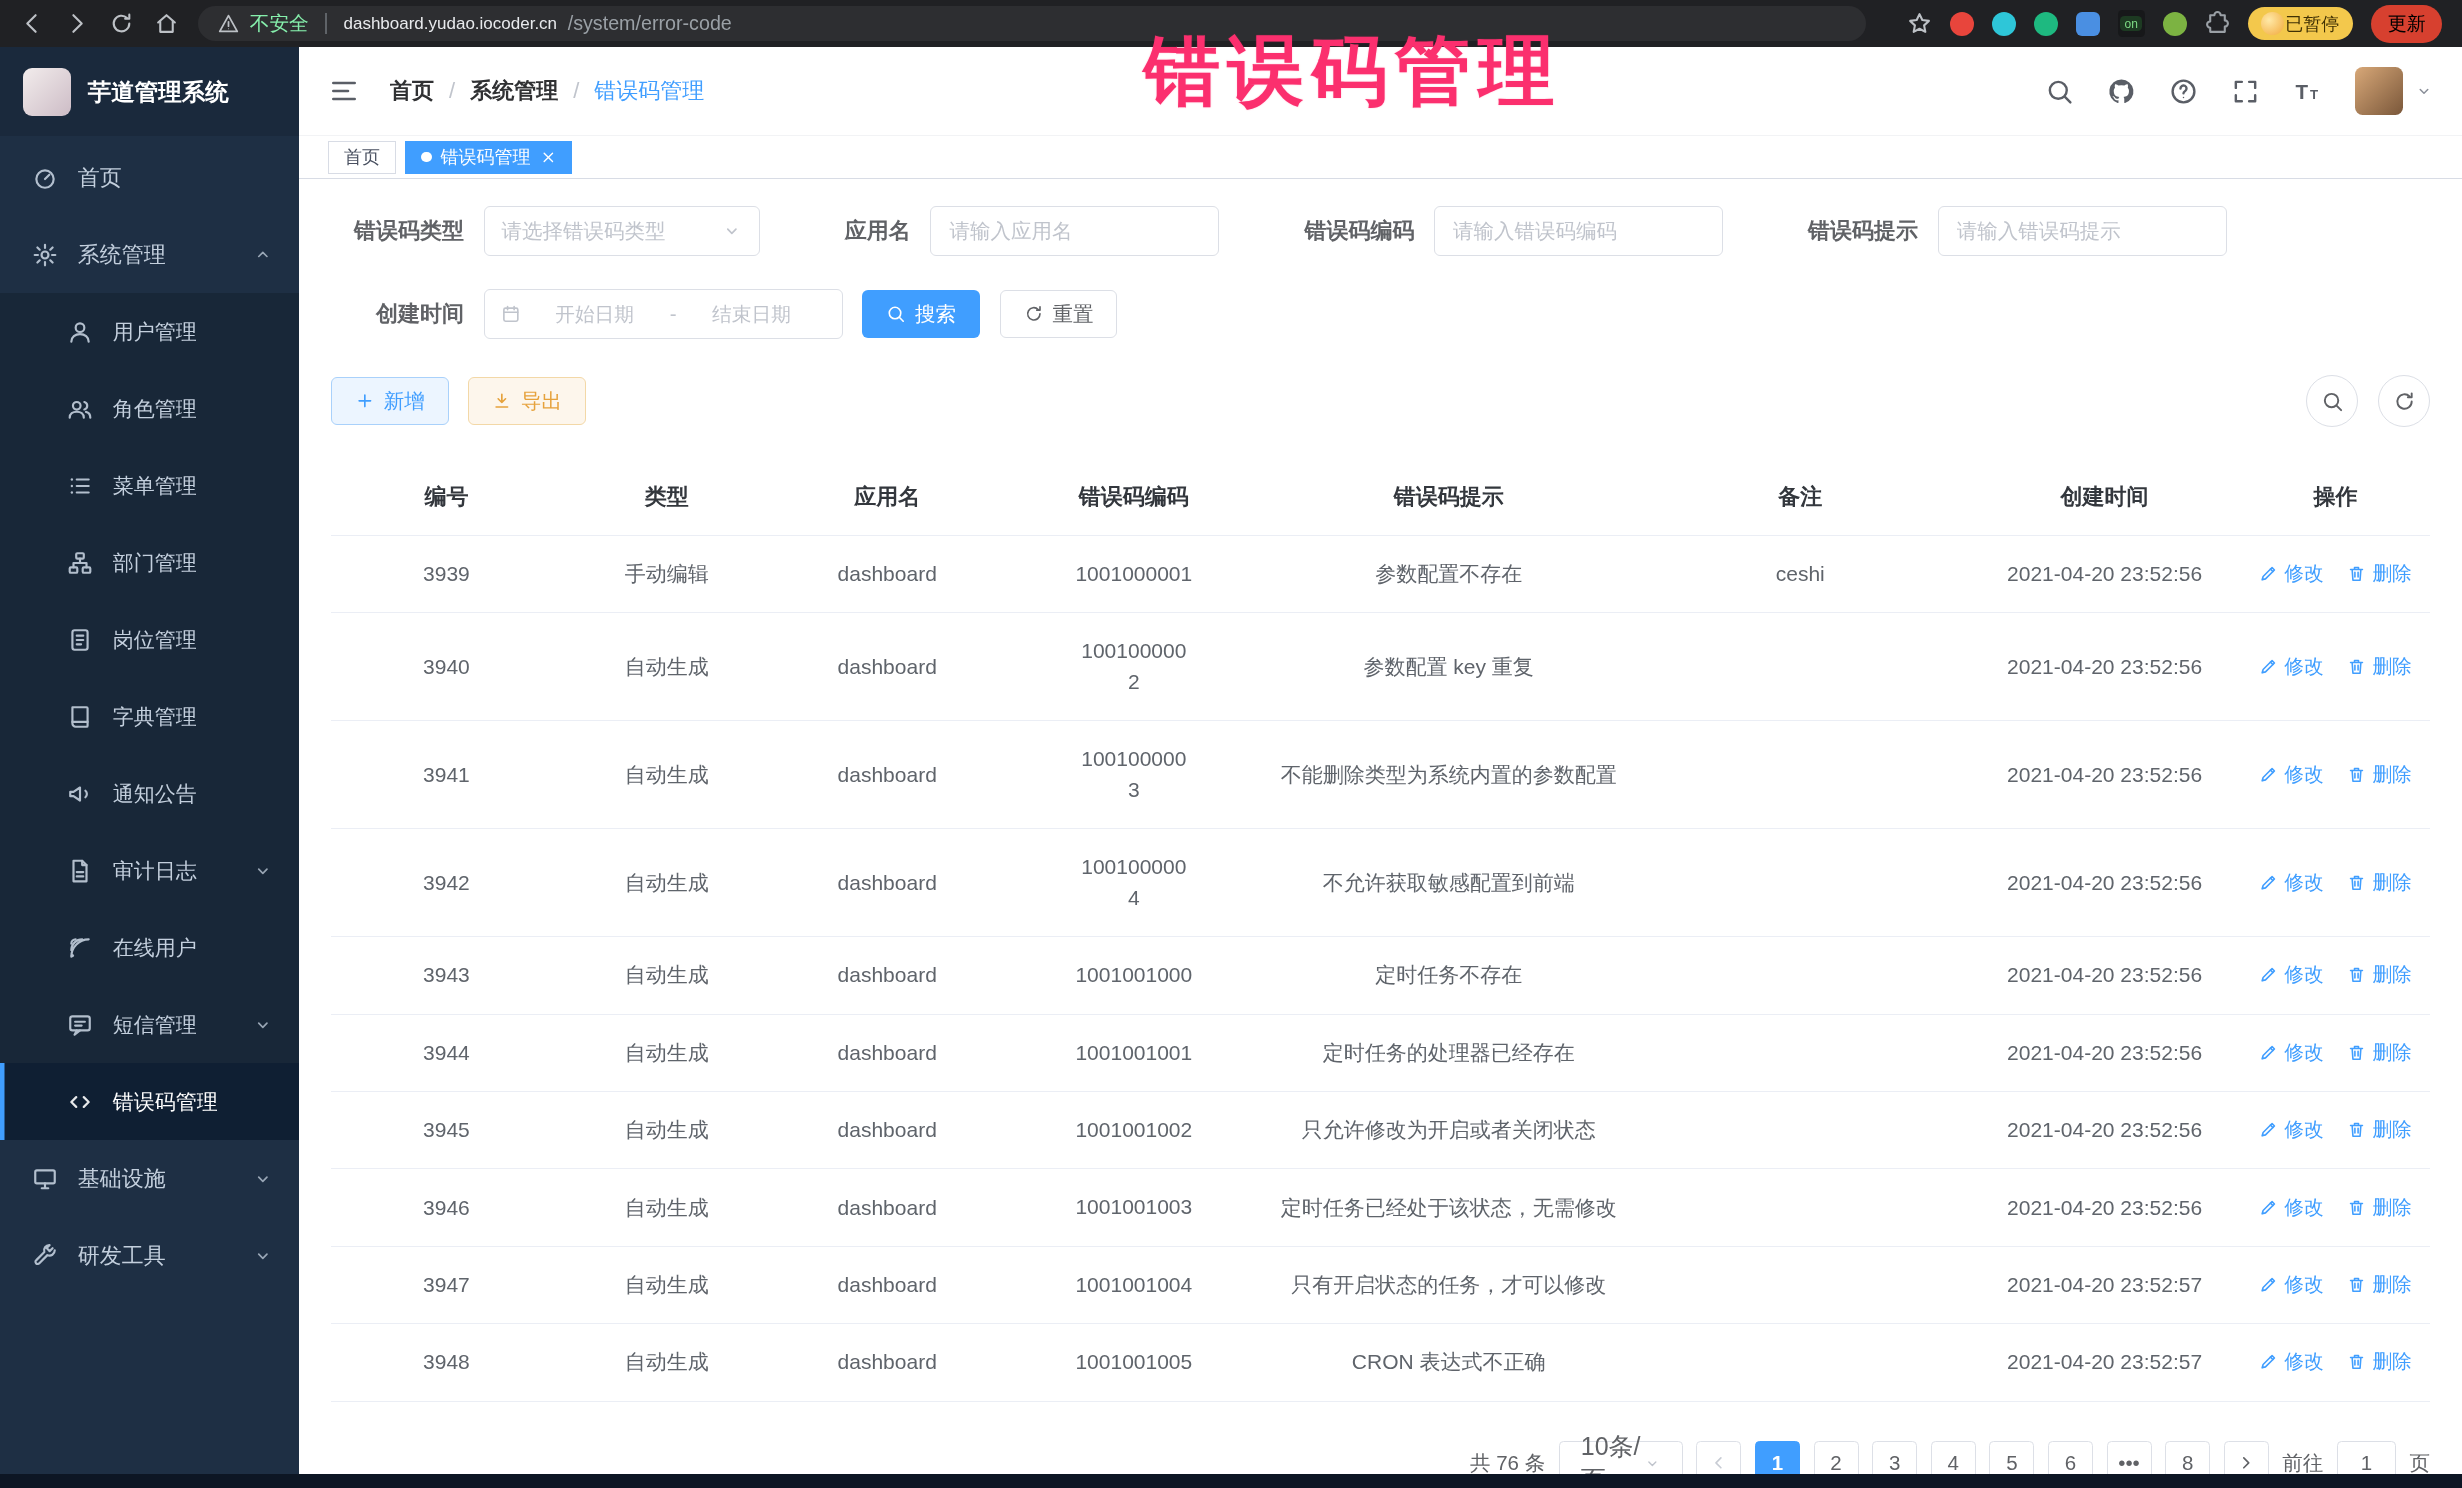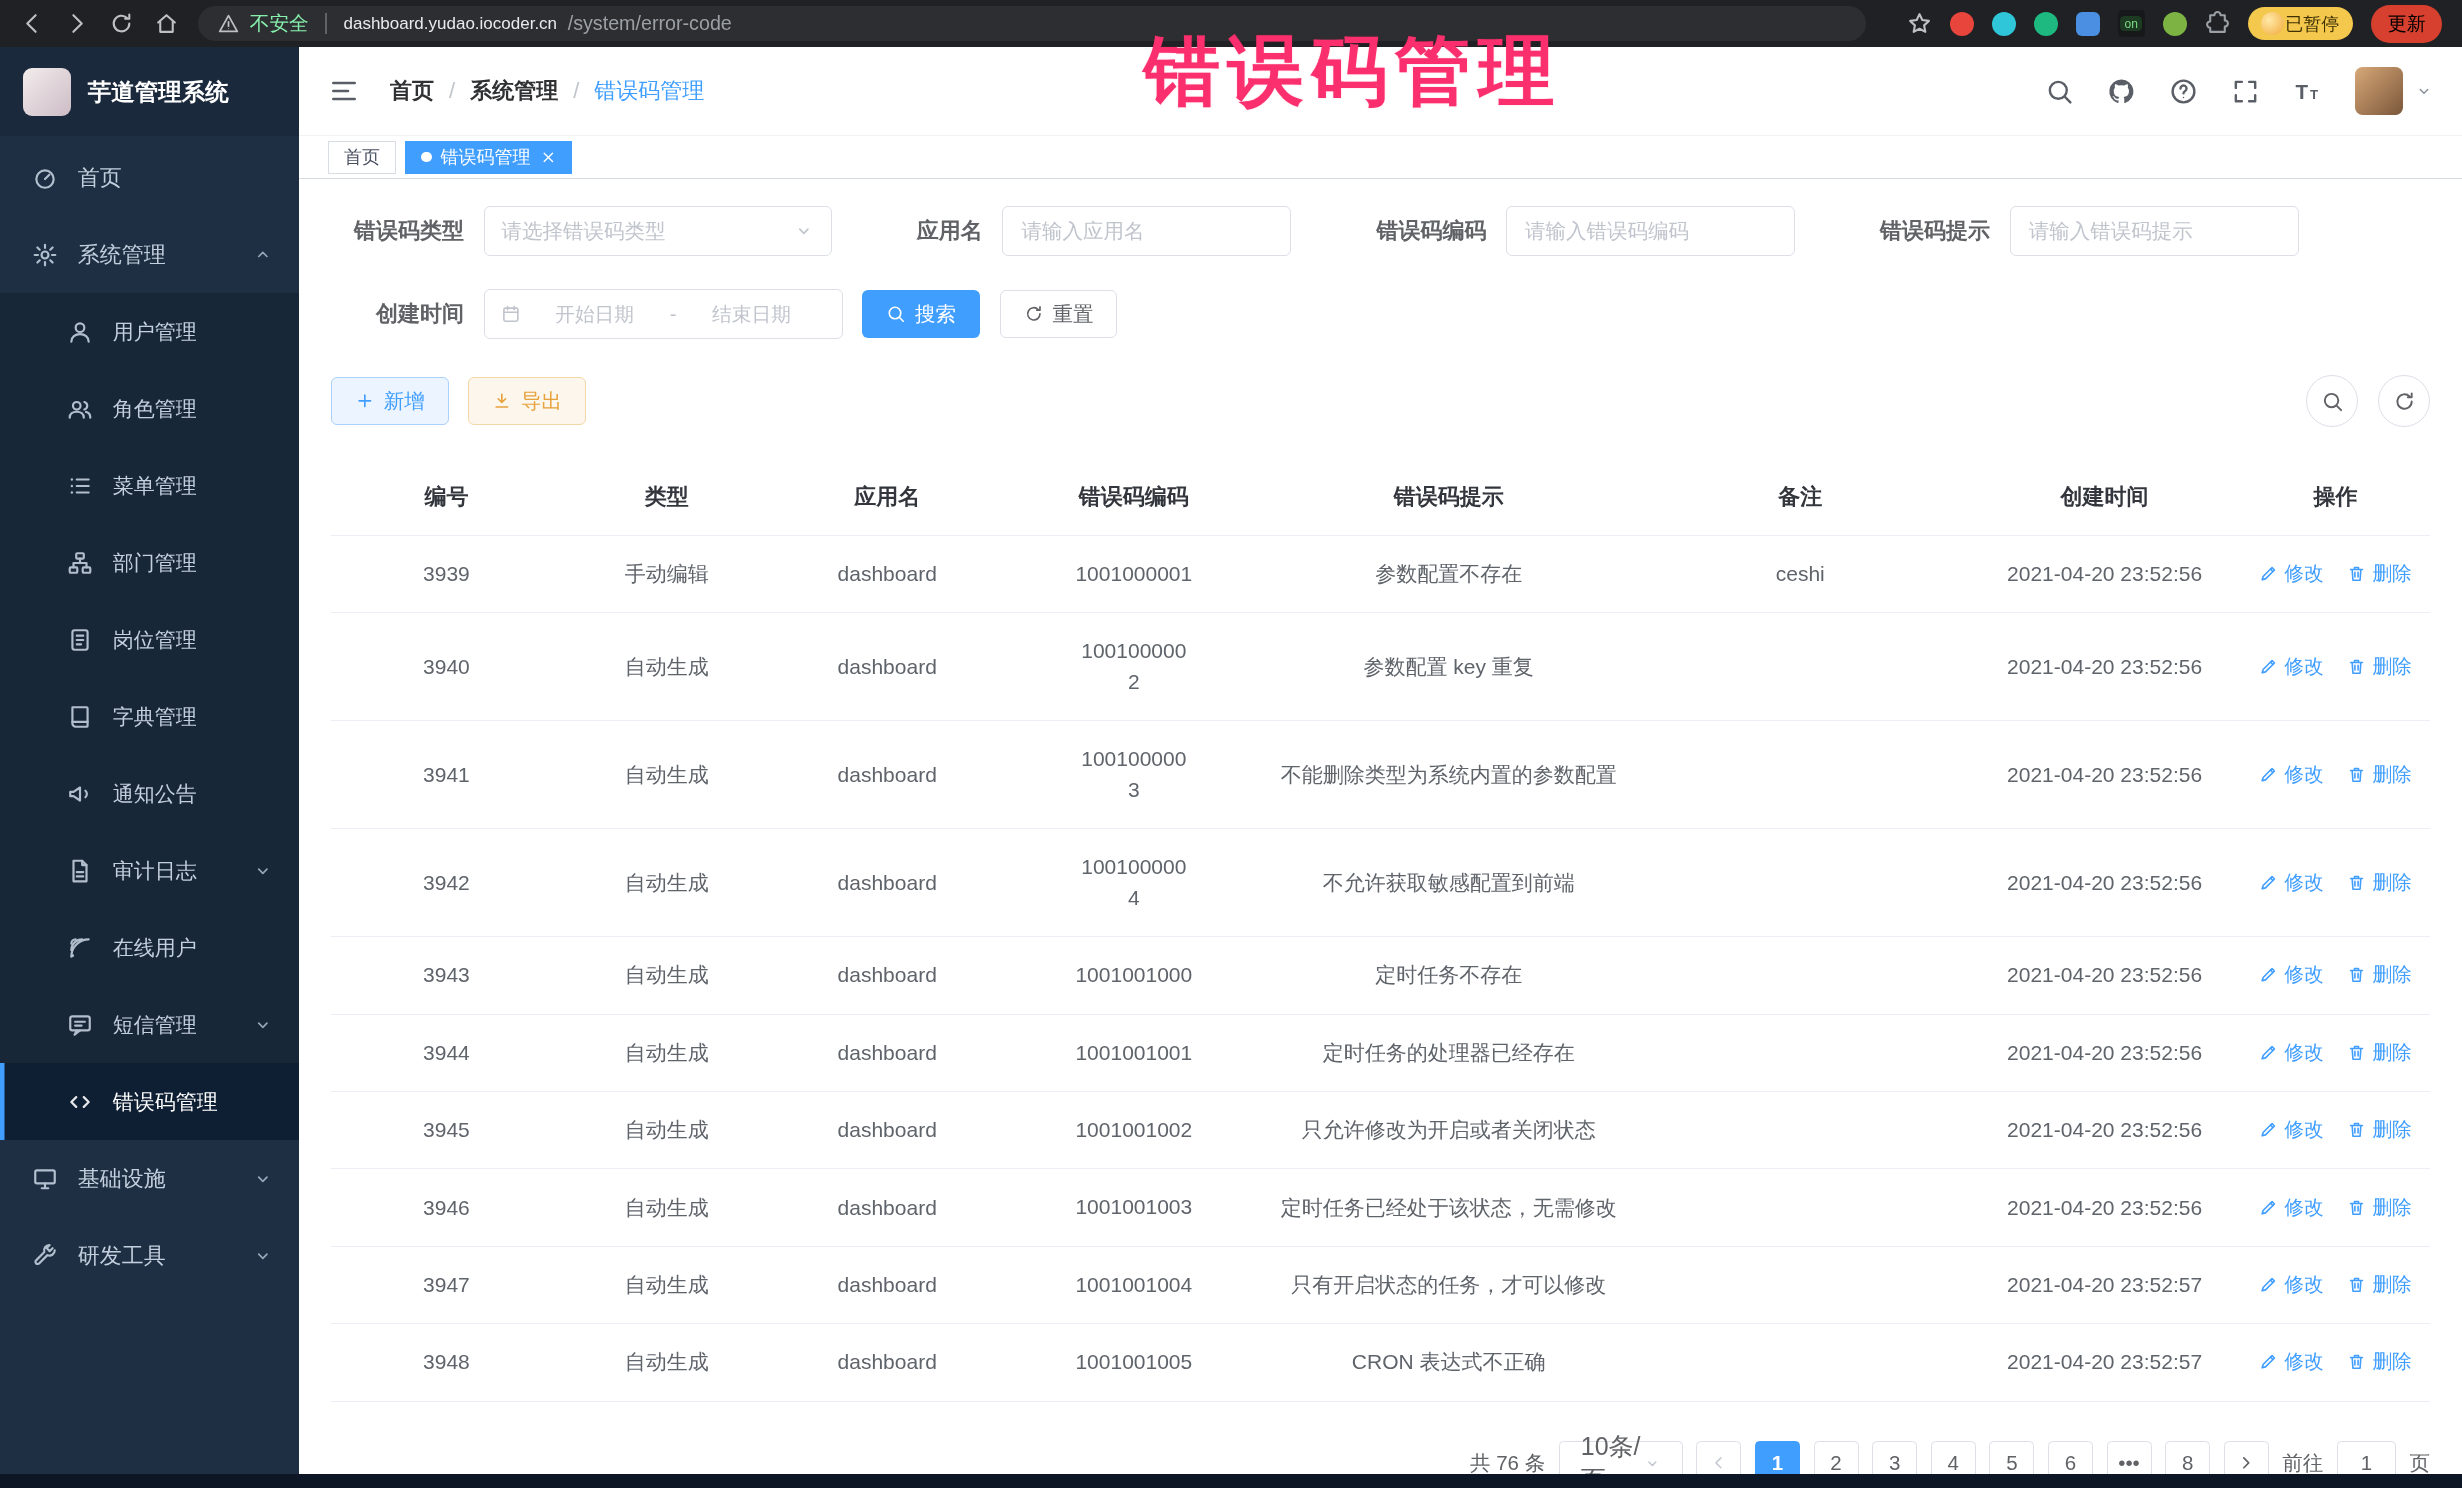--- a/index.html
+++ b/index.html
@@ -68,21 +68,21 @@
   .container{flex:1;padding:27px 32px 0;min-height:0}
 
   
   .filter-row{display:flex;align-items:center}
   .filter-row.second{margin-top:33px}
   .fgroup{display:flex;align-items:center;margin-right:85px}
   .fgroup:last-child{margin-right:0}
   .flabel{font-size:22px;font-weight:700;color:#606266;margin-right:19.7px;white-space:nowrap}
   .flabel.first{width:133px;text-align:right}
   .control{height:50px;border:0.8px solid #dcdfe6;border-radius:6px;background:#fff;display:flex;align-items:center;font-size:20.5px}
-  .select{width:348px;justify-content:space-between;padding:0 16.7px;cursor:pointer}
+  .select{width:276px;justify-content:space-between;padding:0 16.7px;cursor:pointer}
   .ph{color:#c0c4cc}
   .chev{color:#c0c4cc}
   input.control{width:289px;padding:0 18px;color:#606266;outline:none}
   input.control::placeholder{color:#c0c4cc}
   .date-range{width:359px;padding:0 16.7px;color:#c0c4cc;cursor:pointer}
   .date-range .ph{flex:1;text-align:center;font-size:19.7px}
   .dsep{color:#c0c4cc;padding:0 1.5px}
   .filter-row .btn{margin-left:19.7px}
 
   .btn{height:48px;display:inline-flex;align-items:center;gap:9px;padding:0 23px;border-radius:6px;font-size:20.5px;border:0.8px solid transparent;background:#fff;white-space:nowrap}

